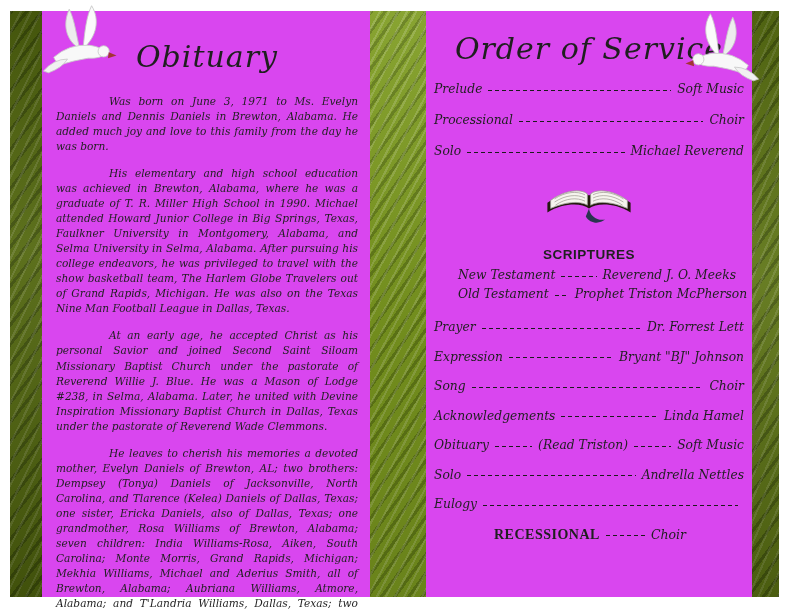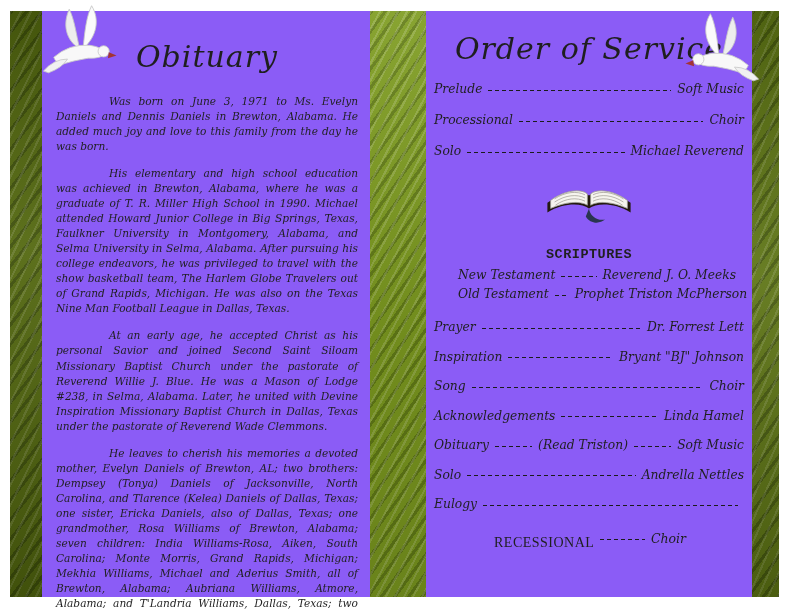--- a/index.html
+++ b/index.html
@@ -25,21 +25,21 @@
   }
   .strip-right { left:752px; width:27px;
     background-color:#5d7414;
     background-image:
       linear-gradient(180deg, rgba(0,0,0,.15), rgba(255,255,255,.07) 45%, rgba(0,0,0,.20)),
       repeating-linear-gradient(114deg, rgba(255,255,255,.12) 0 2px, rgba(0,0,0,0) 2px 9px),
       repeating-linear-gradient(127deg, rgba(15,25,0,.30) 0 3px, rgba(0,0,0,0) 3px 12px);
   }
 
   
-  .page { position:absolute; top:11px; height:586px; background:#8b5cf6; }
+  .page { position:absolute; top:11px; height:586px; background:#d946ef; }
   .page-left  { left:42px;  width:328px; padding:12px 12px 0 14px; box-sizing:border-box; }
   .page-right { left:426px; width:326px; padding:10px 6px 0 6px;  box-sizing:border-box; }
 
   .script-title {
     font-style:italic; font-size:30px; text-align:center;
     letter-spacing:1px; margin:10px 0 16px 0; font-weight:normal;
   }
   .page-left .script-title { margin-top:16px; margin-bottom:20px; }
 
   .body-copy { font-style:italic; font-size:10.6px; line-height:1.42; text-align:justify; }
@@ -49,28 +49,28 @@
   .oos-row { display:flex; align-items:center; font-style:italic; font-size:12.3px; margin:0 2px 17px 2px;text-align:center; }
   .items2 .oos-row { margin-bottom:15.5px; }
   .oos-label, .oos-value, .oos-mid { white-space:nowrap; }
   .leader {
     flex:1 1 auto; min-width:14px; align-self:center; height:7px; margin:0 6px;
     background-image:repeating-linear-gradient(90deg,#1b1b1b 0 4px, rgba(0,0,0,0) 4px 7px);
     background-size:100% 1px; background-repeat:no-repeat; background-position:left 70%;
   }
   .bible-wrap { text-align:center; margin:2px 0 6px 0; }
   .scriptures-heading {
-    font-family:Liberation Mono, monospace; font-weight:bold; font-size:13.5px;
+    font-family:Liberation Sans, sans-serif; font-weight:bold; font-size:13.5px;
     text-align:center; letter-spacing:.5px; margin:2px 0 6px 0;
   }
   .scripture-row { display:flex; align-items:center; font-style:italic; font-size:12.3px; margin:0 10px 5px 26px; }
   .scripture-row .leader { flex:0 1 auto; width:120px; }
   .spacer-sm { height:14px; }
   .recessional-row { display:flex; align-items:center; margin:4px 60px 0 62px; }
-  .recessional-label { font-family:"Liberation Serif", serif; font-weight:normal; font-size:14px; letter-spacing:.5px;margin-top:8px; }
+  .recessional-label { font-family:"Liberation Serif", serif; font-weight:bold; font-size:14px; letter-spacing:.5px; }
   .recessional-row .oos-value { font-style:italic; font-size:12.5px; }
 
   
   .dove { position:absolute; width:86px; height:74px; }
   .dove-left  { left:40px; top:4px; }
   .dove-right { left:676px; top:12px; transform:scaleX(-1); }
 </style>
 </head>
 <body>
 
@@ -134,21 +134,21 @@
 
     <div class="spacer-sm"></div>
 
     <div class="items2">
       <div class="oos-row">
         <span class="oos-label">Prayer</span>
         <span class="leader"></span>
         <span class="oos-value">Dr. Forrest Lett</span>
       </div>
       <div class="oos-row">
-        <span class="oos-label">Inspiration</span>
+        <span class="oos-label">Expression</span>
         <span class="leader"></span>
         <span class="oos-value">Bryant "BJ" Johnson</span>
       </div>
       <div class="oos-row">
         <span class="oos-label">Song</span>
         <span class="leader"></span>
         <span class="oos-value">Choir</span>
       </div>
       <div class="oos-row">
         <span class="oos-label">Acknowledgements</span>

